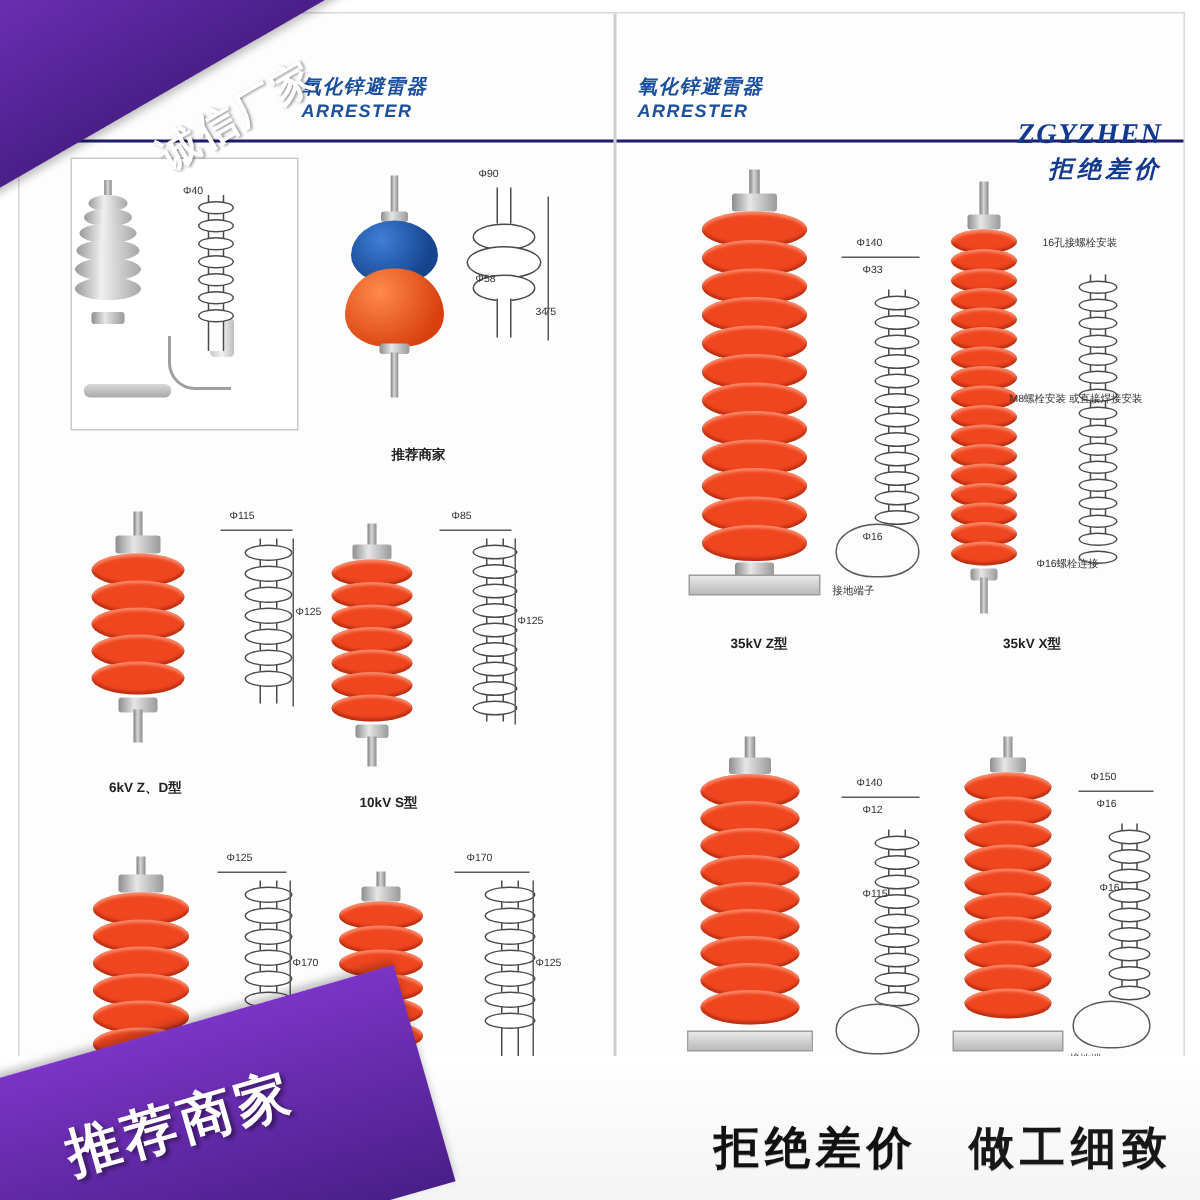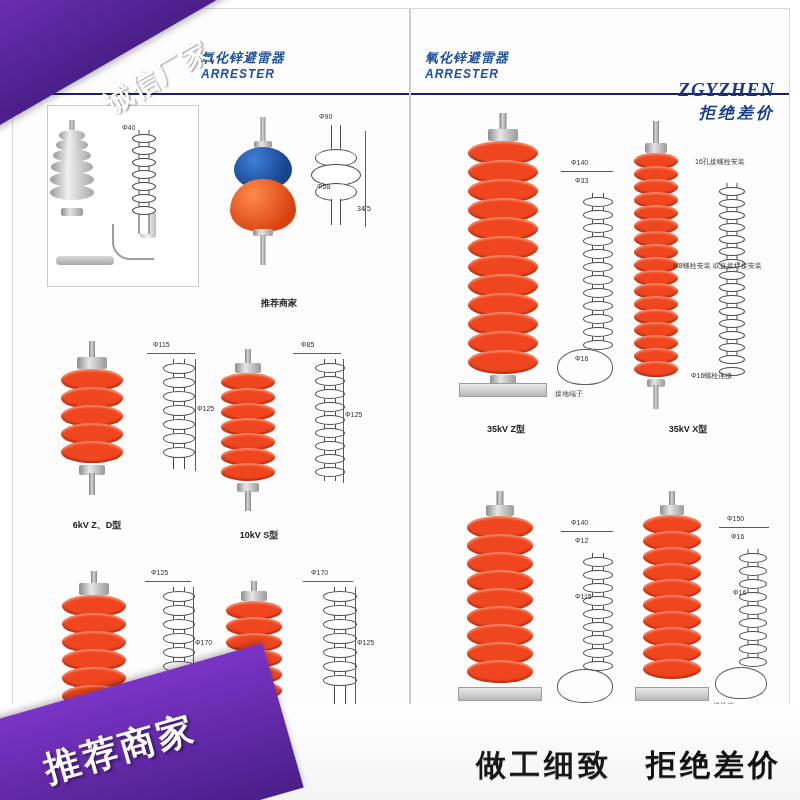--- a/index.html
+++ b/index.html
@@ -532,17 +532,17 @@
   </div>
 
   <div class="ribbon-tl"></div>
   <div class="ribbon-tl-txt">诚信厂家</div>
 
   <div class="bottom-strip"></div>
   <div class="ribbon-bl"></div>
   <div class="ribbon-bl-txt">推荐商家</div>
 
   <div class="bottom-text">
+    <div class="bt accent">拒绝差价</div>
     <div class="bt">做工细致</div>
-    <div class="bt accent">拒绝差价</div>
   </div>
 
 </div>
 
 </body></html>

